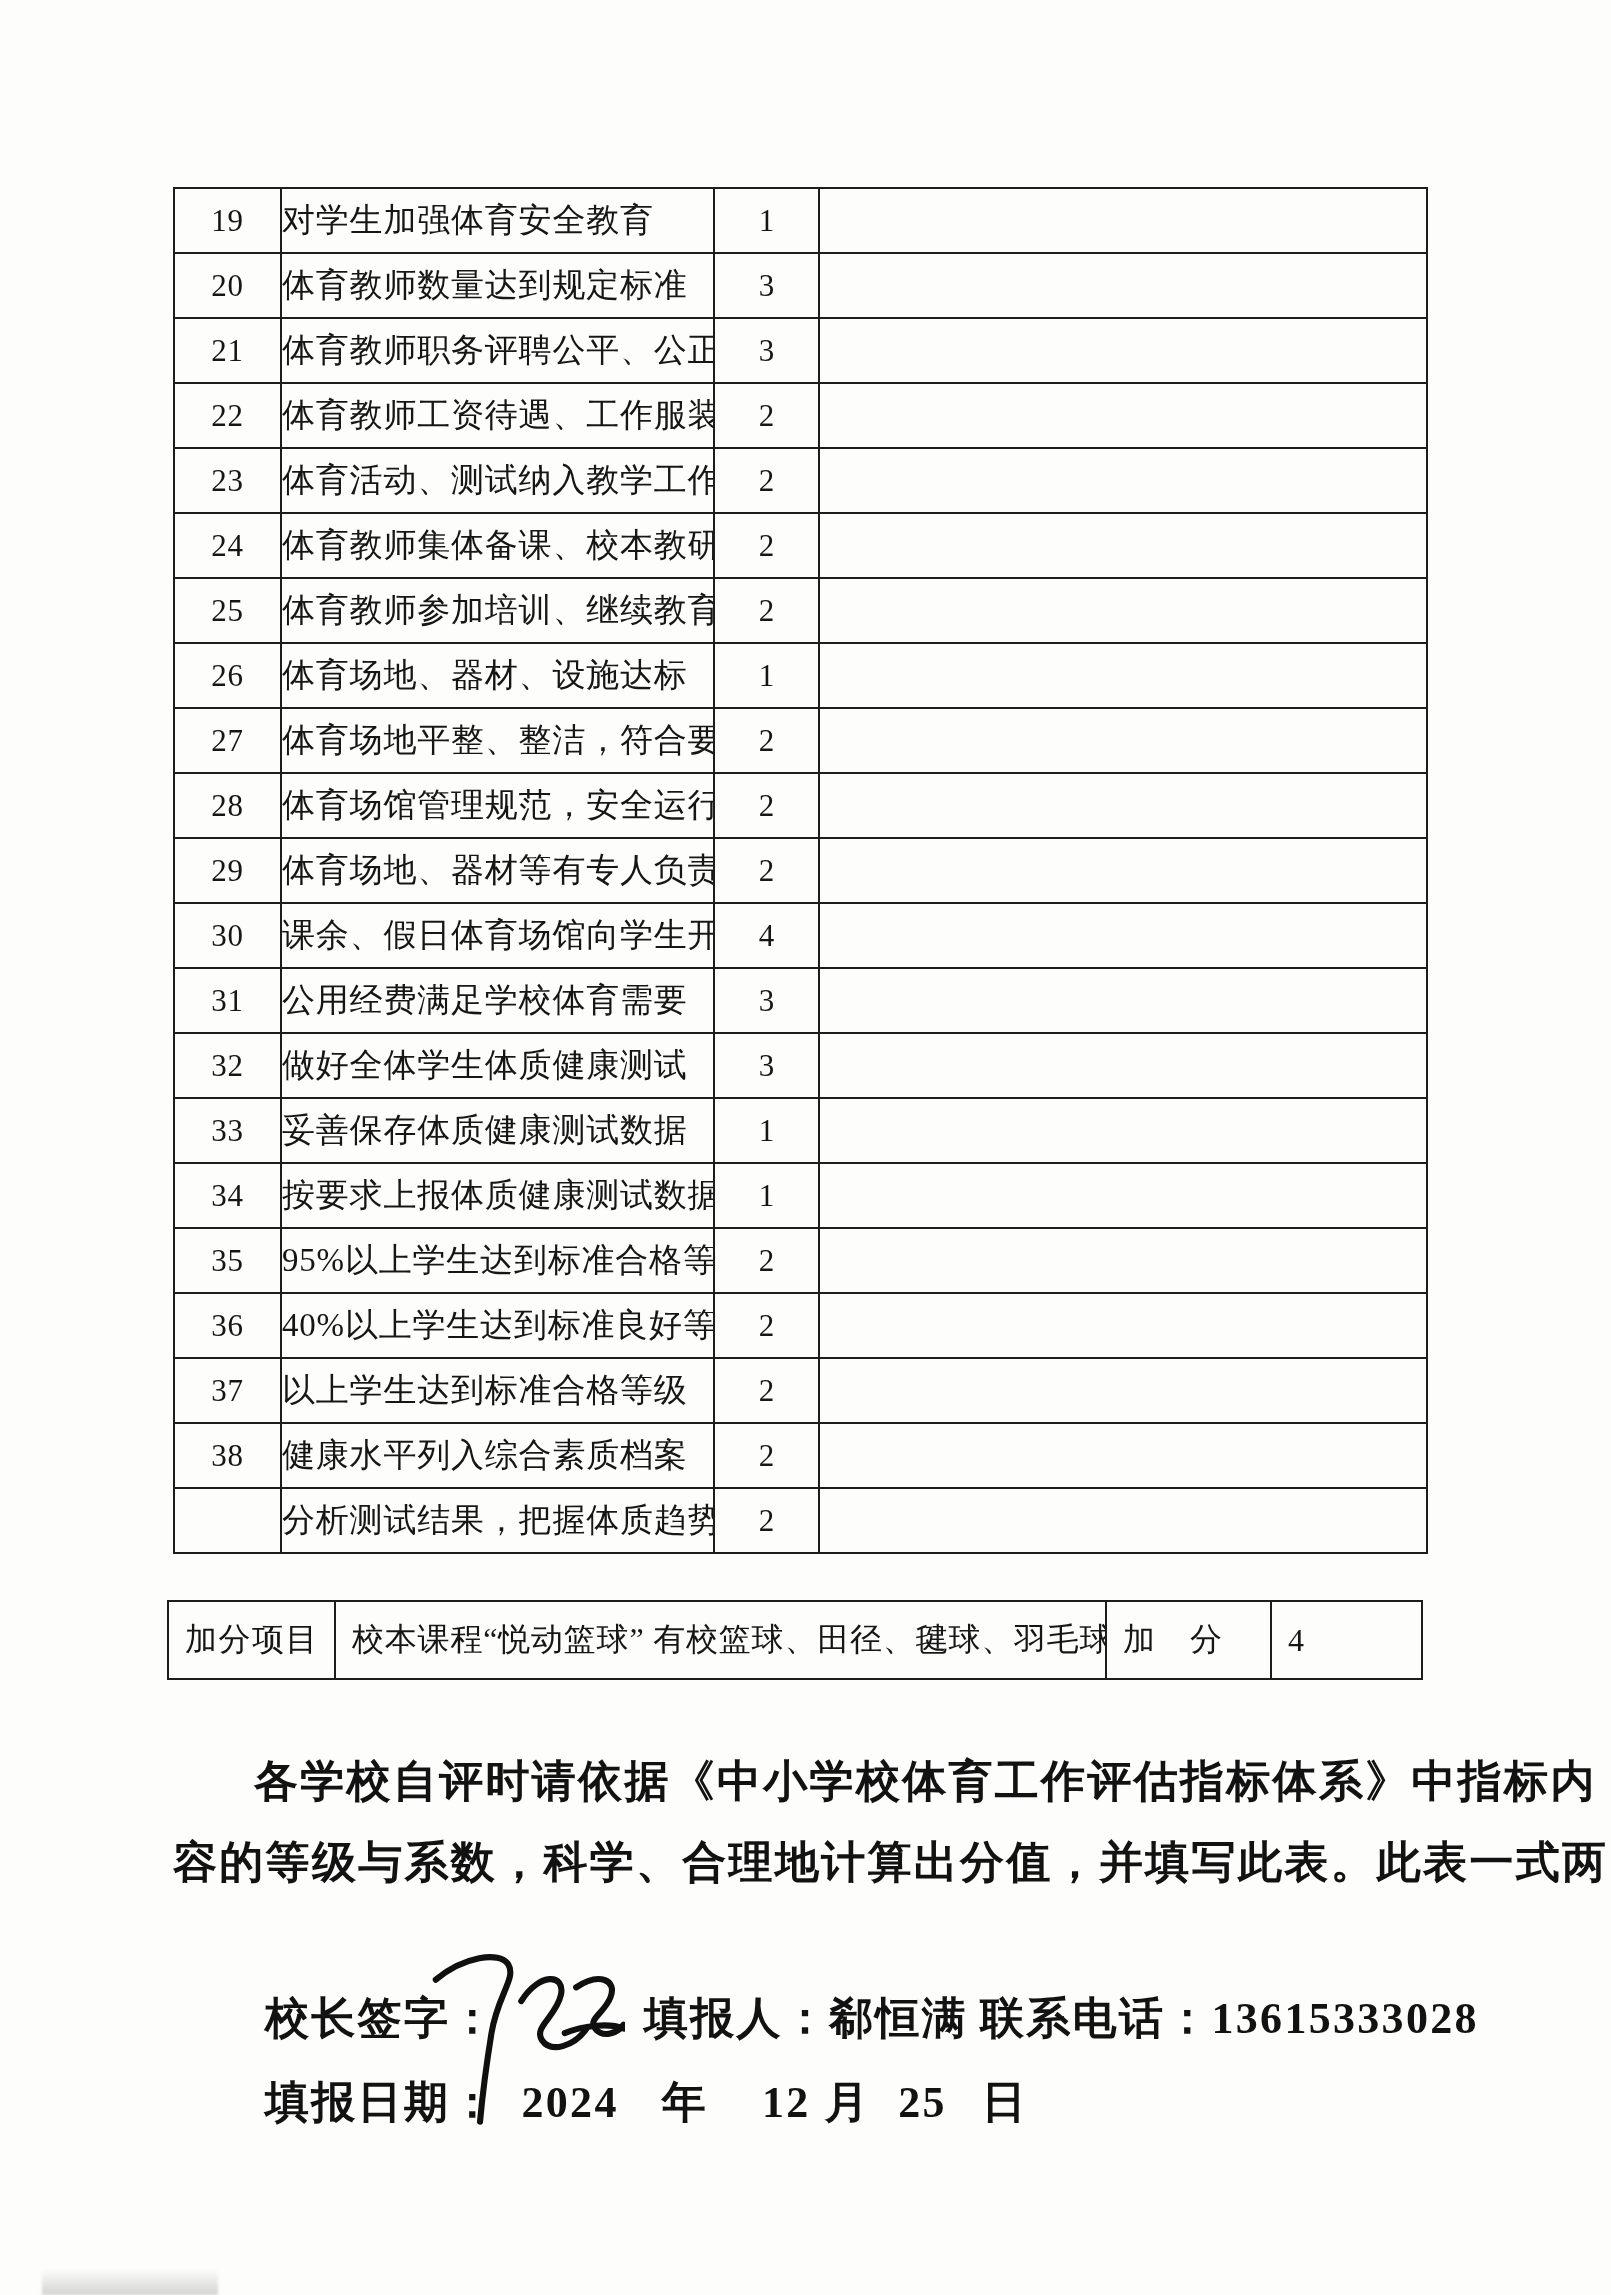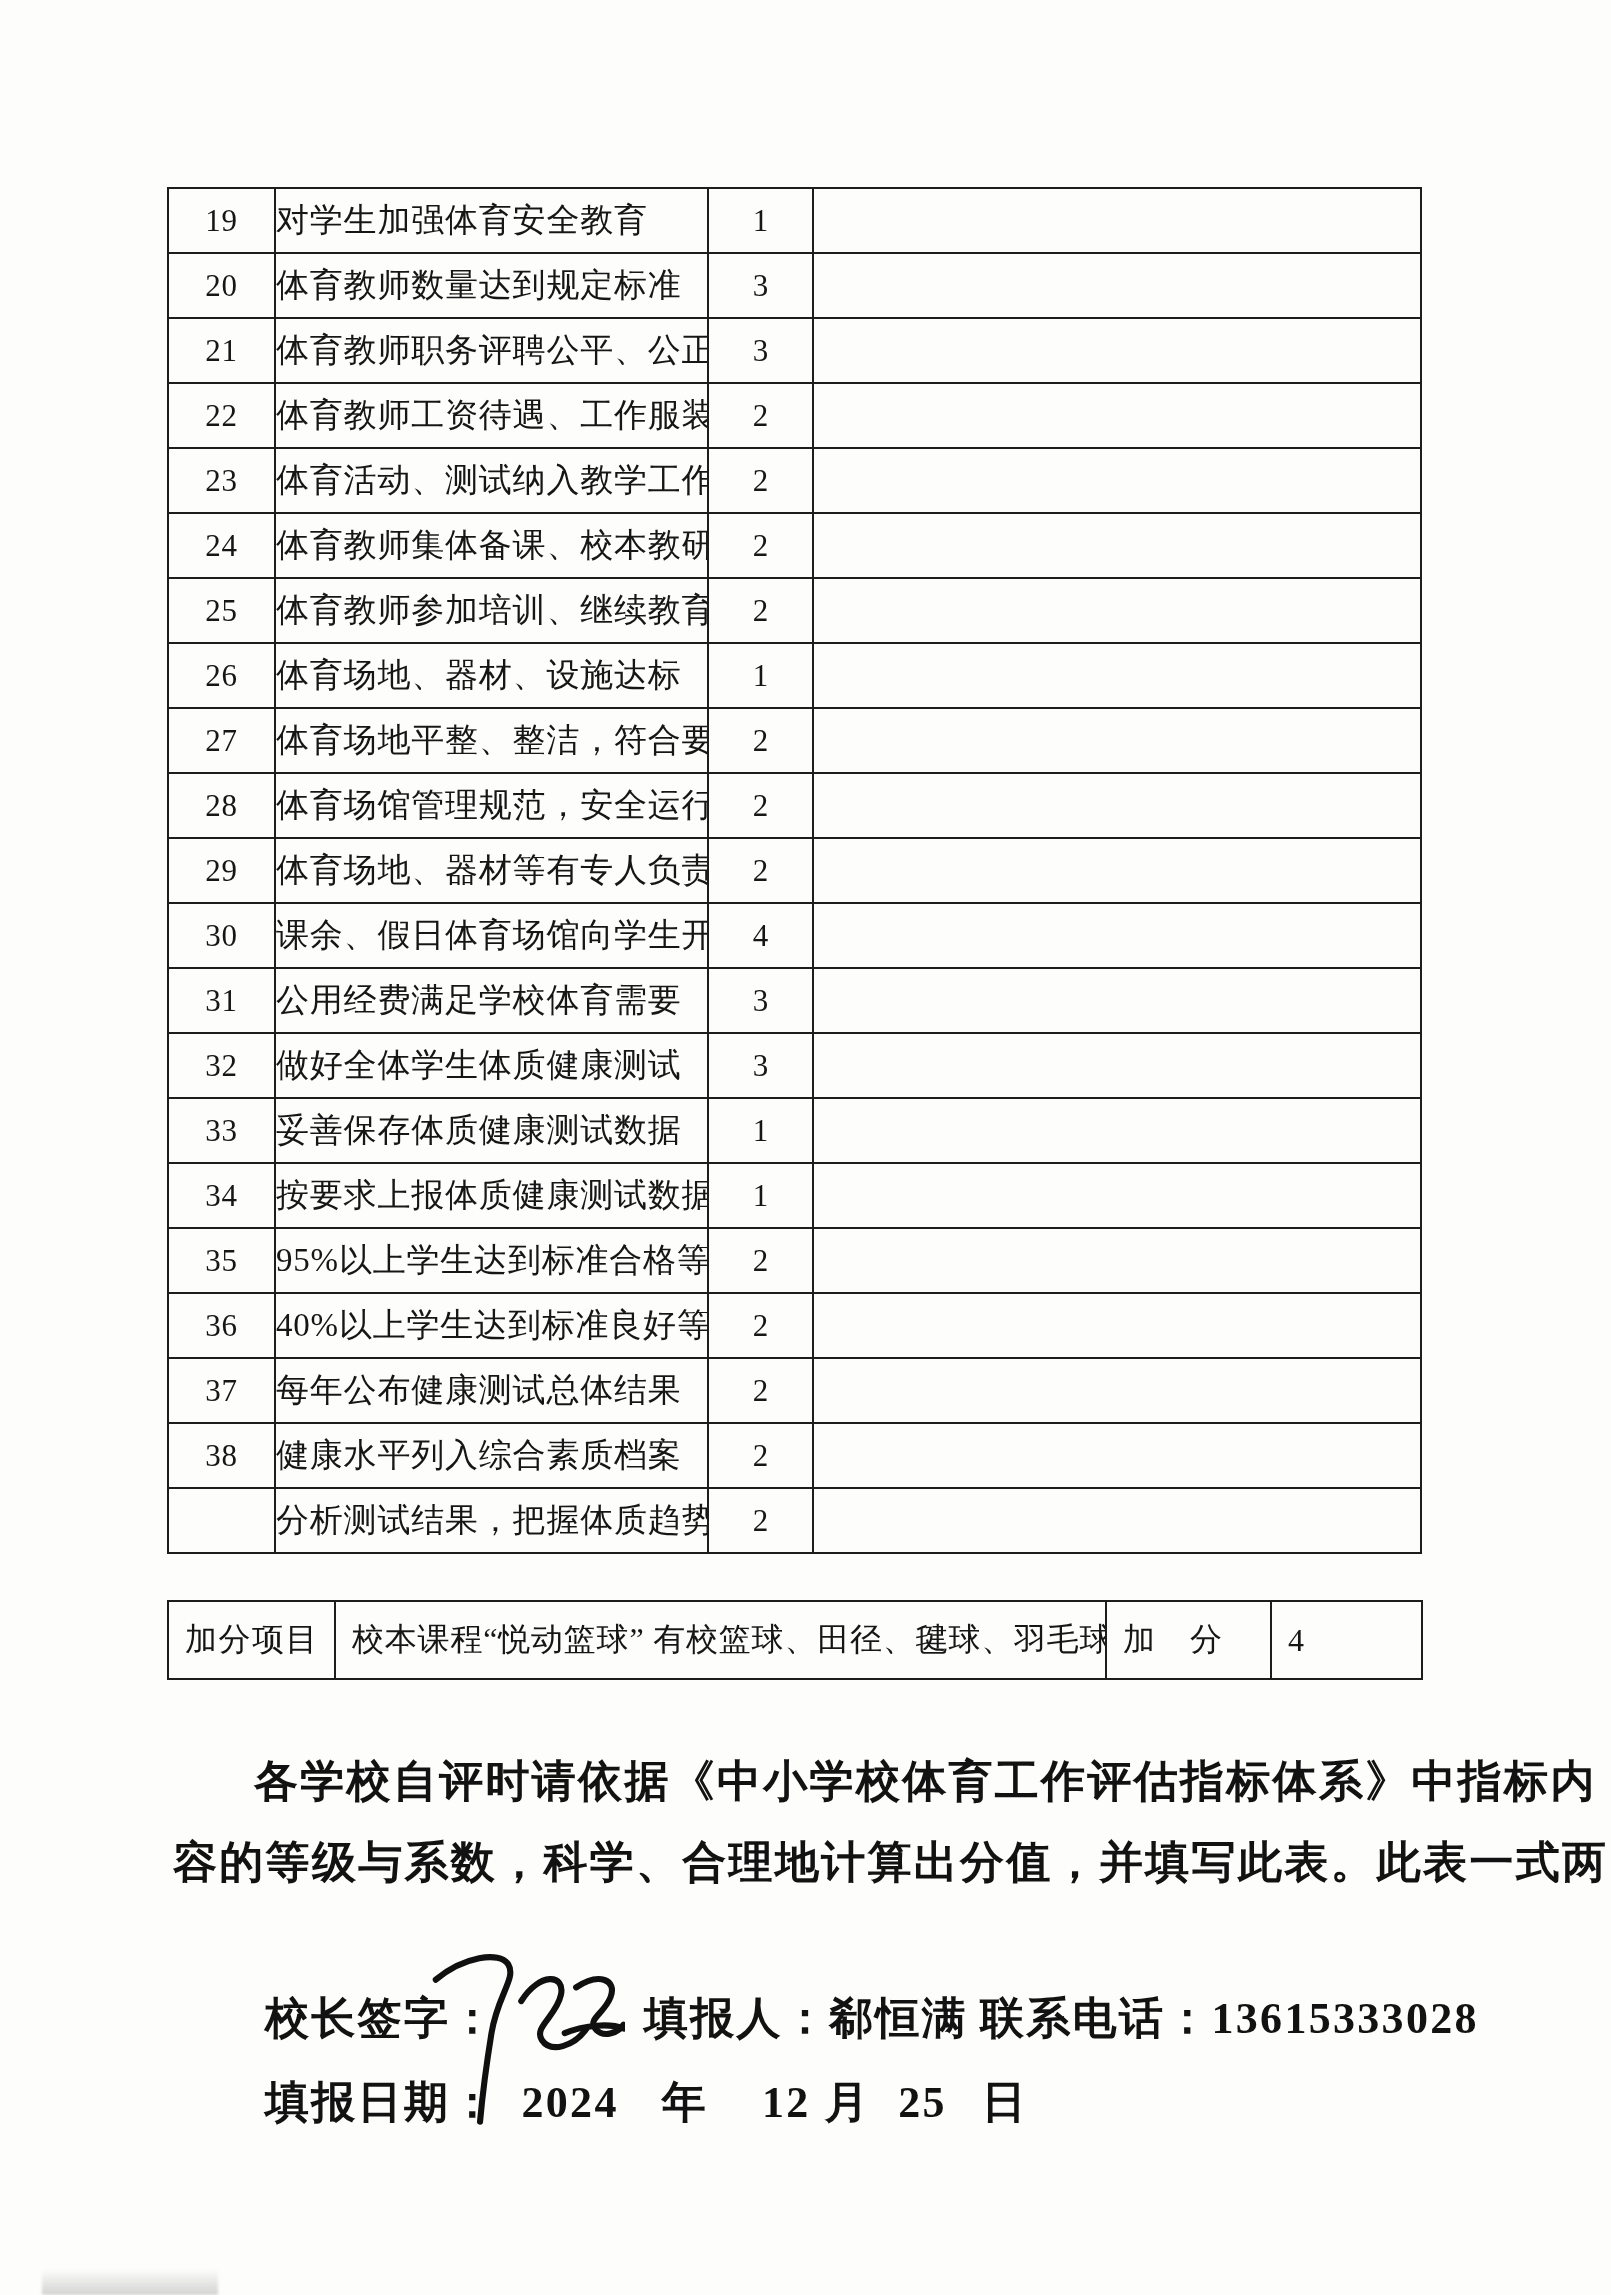--- a/index.html
+++ b/index.html
@@ -13,21 +13,21 @@
     height: 2295px;
     background: #fdfdfc;
     overflow: hidden;
     font-family: "Liberation Serif", "DejaVu Serif", serif;
     color: #161616;
   }
 
   
   table.eval {
     position: absolute;
-    left: 167px;
+    left: 173px;
     top: 187px;
     width: 1254px;
     border-collapse: collapse;
     table-layout: fixed;
   }
   table.eval td {
     border: 2.3px solid #1d1d1d;
     padding: 0;
     vertical-align: middle;
     overflow: hidden;
@@ -213,21 +213,21 @@
           <td class="c-blank"></td>
         </tr>
         <tr>
           <td class="c-num">36</td>
           <td class="c-desc">40%以上学生达到标准良好等级</td>
           <td class="c-score">2</td>
           <td class="c-blank"></td>
         </tr>
         <tr>
           <td class="c-num">37</td>
-          <td class="c-desc">每年公布健康测试总体结果</td>
+          <td class="c-desc">以上学生达到标准合格等级</td>
           <td class="c-score">2</td>
           <td class="c-blank"></td>
         </tr>
         <tr>
           <td class="c-num">38</td>
           <td class="c-desc">健康水平列入综合素质档案</td>
           <td class="c-score">2</td>
           <td class="c-blank"></td>
         </tr>
         <tr>

